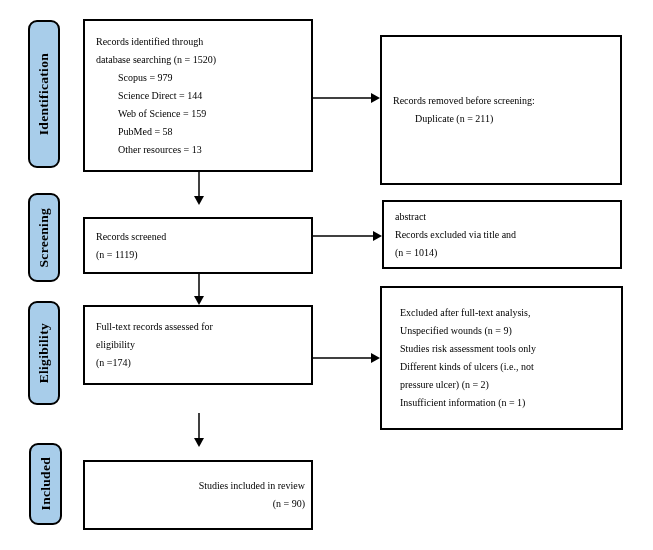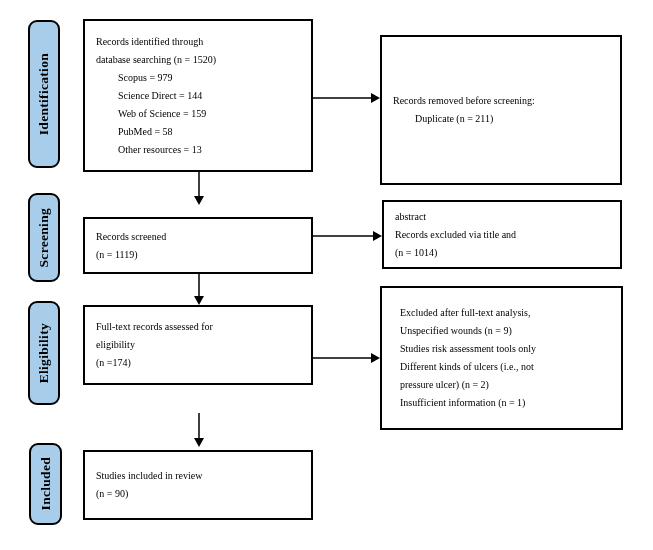--- a/index.html
+++ b/index.html
@@ -54,21 +54,21 @@
   
   .s1 { left: 28px; top: 20px;  width: 32px; height: 148px; }
   .s2 { left: 28px; top: 193px; width: 32px; height: 89px;  }
   .s3 { left: 28px; top: 301px; width: 32px; height: 104px; }
   .s4 { left: 29px; top: 443px; width: 33px; height: 82px;  }
 
   
   .b1 { left: 83px; top: 19px;  width: 230px; height: 153px; }
   .b2 { left: 83px; top: 205px; width: 230px; height: 57px; margin-top: 12px;  }
   .b3 { left: 83px; top: 305px; width: 230px; height: 80px; }
-  .b4 { left: 83px; top: 450px; width: 230px; height: 70px;  }
+  .b4 { left: 83px; top: 460px; width: 230px; height: 70px; text-align: right;  }
 
   
   .r1 { left: 380px; top: 35px;  width: 242px; height: 150px; }
   .r2 { left: 382px; top: 200px; width: 240px; height: 69px;  }
   .r3 { left: 380px; top: 286px; width: 243px; height: 144px; padding-left: 18px; }
 </style>
 </head>
 <body>
 
 <div class="canvas">

